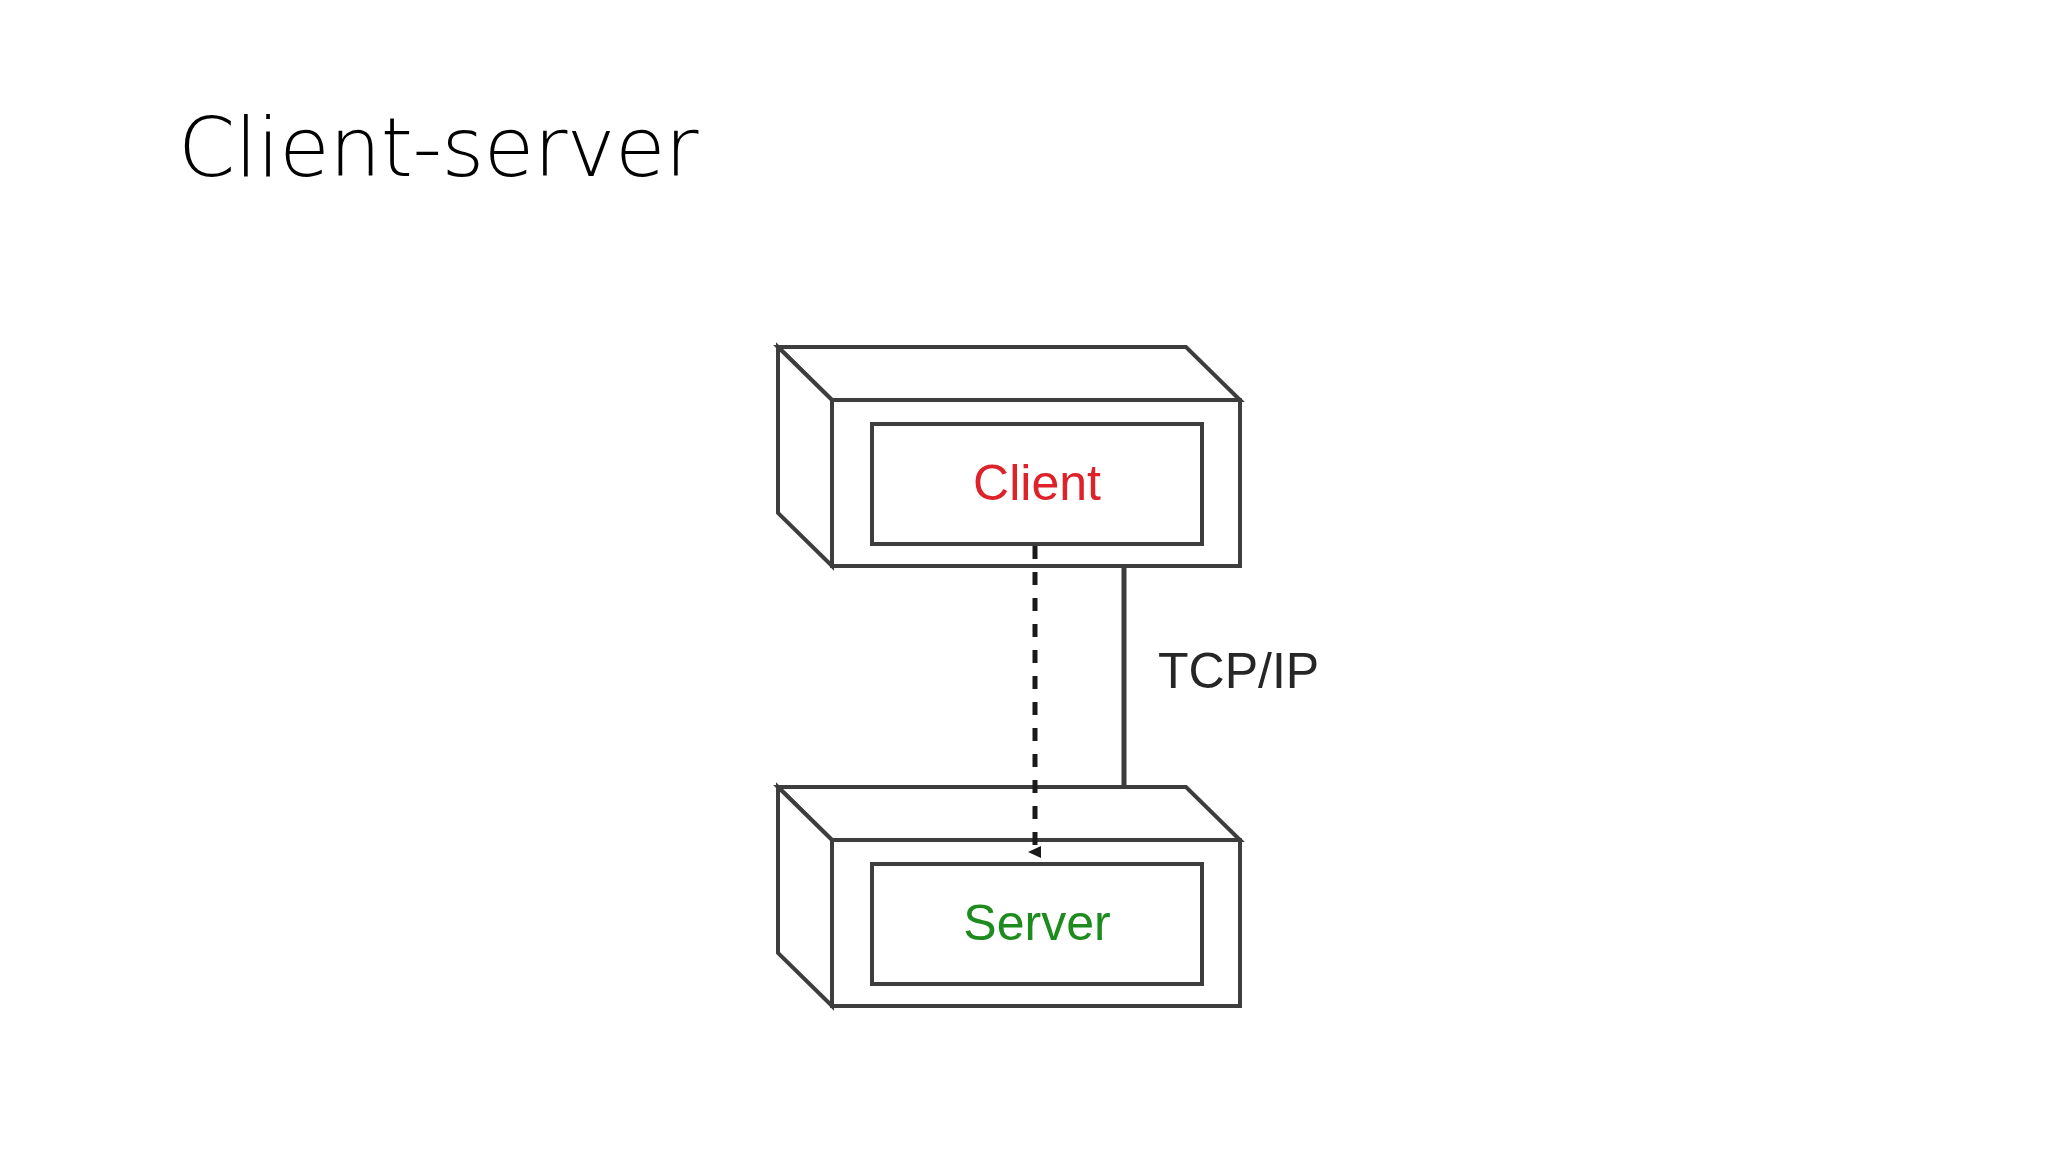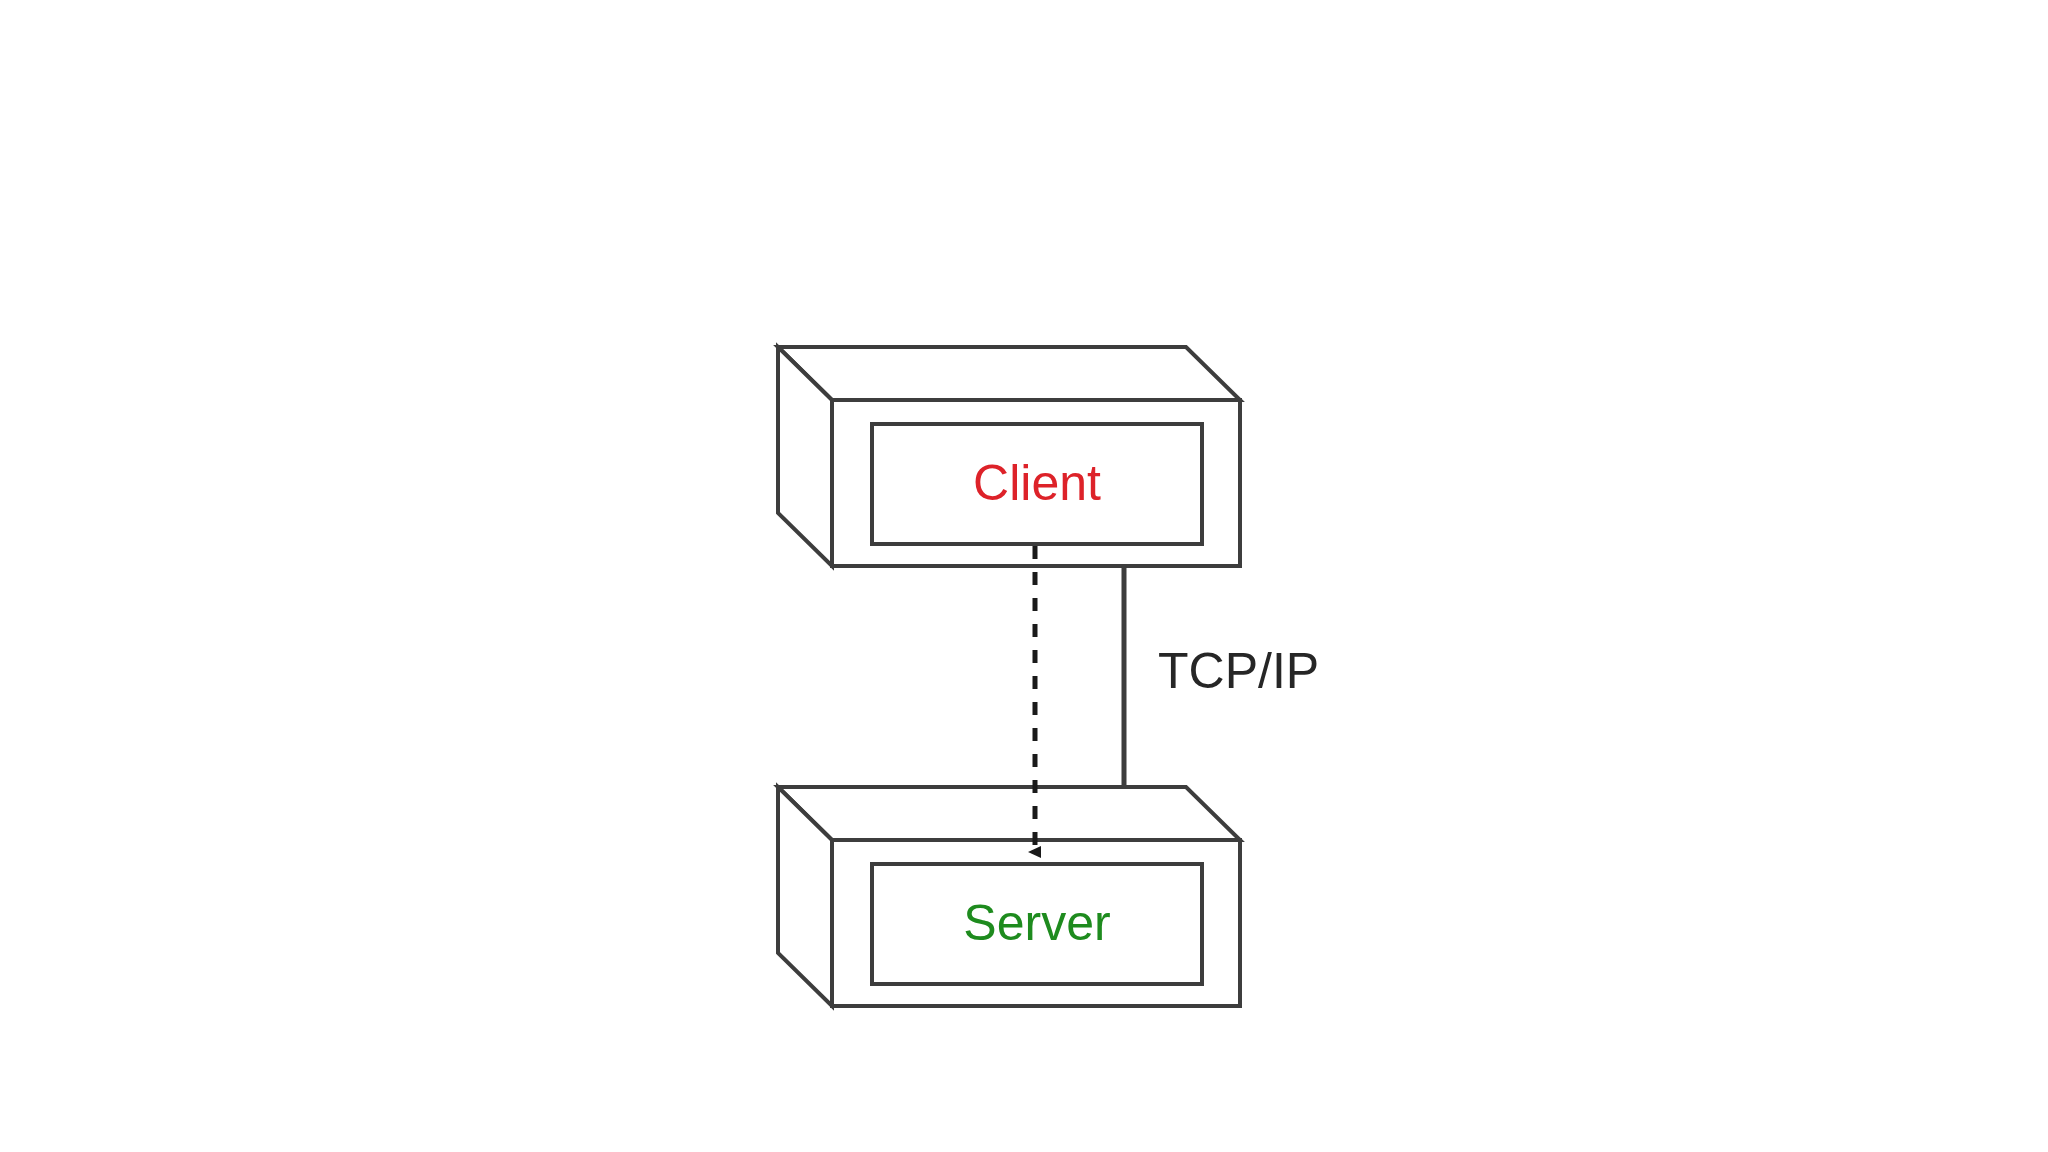--- a/index.html
+++ b/index.html
@@ -68,20 +68,21 @@
     fill: #262626;
     text-anchor: start;
     dominant-baseline: middle;
   }
 </style>
 </head>
 <body>
 
 <div id="slide">
 
+  <div id="slide-title">Client-server</div>
 
   <div id="diagram">
     <svg viewBox="0 0 2048 1152" xmlns="http://www.w3.org/2000/svg">
 
       <defs>
         <marker id="arrowFilled" markerWidth="14" markerHeight="14" refX="6" refY="6" orient="auto" markerUnits="userSpaceOnUse">
           <path d="M 0 0 L 12 0 L 6 13 Z" fill="#1a1a1a"></path>
         </marker>
       </defs>
 

